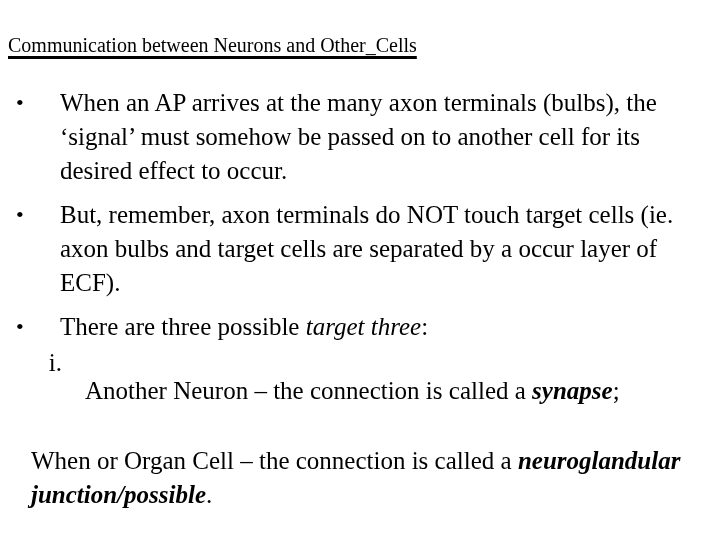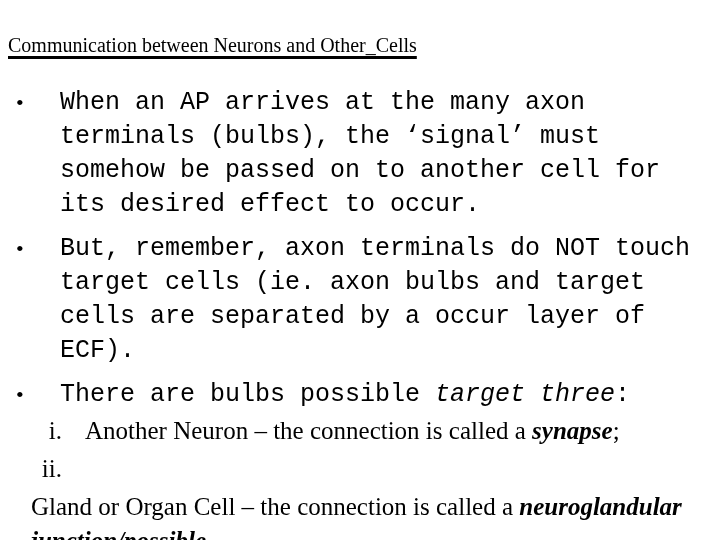--- a/index.html
+++ b/index.html
@@ -42,35 +42,35 @@
     margin-bottom: 2px;
   }
   .bullet-marker {
     flex: none;
     width: 44px;
     padding-left: 2px;
     font-size: 22px;
   }
   .bullet-text {
     flex: 1;
-    font-family: Liberation Mono, monospace;
   }
   .roman-row {
     display: flex;
     padding-left: 8px;
     margin-bottom: 4px;
   }
   .roman-marker {
     flex: none;
     width: 54px;
     text-align: right;
   }
   .roman-text {
     flex: 1;
     margin-left: 23px;
+    margin-top: 28px;
   }
   .it {
     font-style: italic;
   }
   .bi {
     font-style: italic;
     font-weight: bold;
   }
 </style>
 </head>
@@ -88,35 +88,34 @@
     </div>
 
     <div class="bullet-row">
       <span class="bullet-marker">•</span>
       <div class="bullet-text">But, remember, axon terminals do NOT touch target cells (ie. axon bulbs and target cells are separated by a occur layer of ECF).</div>
     </div>
 
     <div class="bullet-row tight">
       <span class="bullet-marker">•</span>
       <div class="bullet-text">
-        <span>There are bulbs possible </span><span class="it">target three</span><span>:</span>
+        <span>There are three possible </span><span class="it">target three</span><span>:</span>
       </div>
     </div>
 
     <div class="roman-row">
       <span class="roman-marker">i.</span>
       <div class="roman-text">
         <span>Another Neuron – the connection is called a </span><span class="bi">synapse</span><span>;</span>
       </div>
     </div>
 
     <div class="roman-row">
-      <span class="roman-marker">ii.</span>
     </div>
 
     <div class="roman-row">
       <div class="roman-text">
-        <span>Gland or Organ Cell – the connection is called a </span><span class="bi">neuroglandular junction/possible</span><span>.</span>
+        <span>When or Organ Cell – the connection is called a </span><span class="bi">neuroglandular junction/possible</span><span>.</span>
       </div>
     </div>
 
   </div>
 </div>
 
 </body></html>

